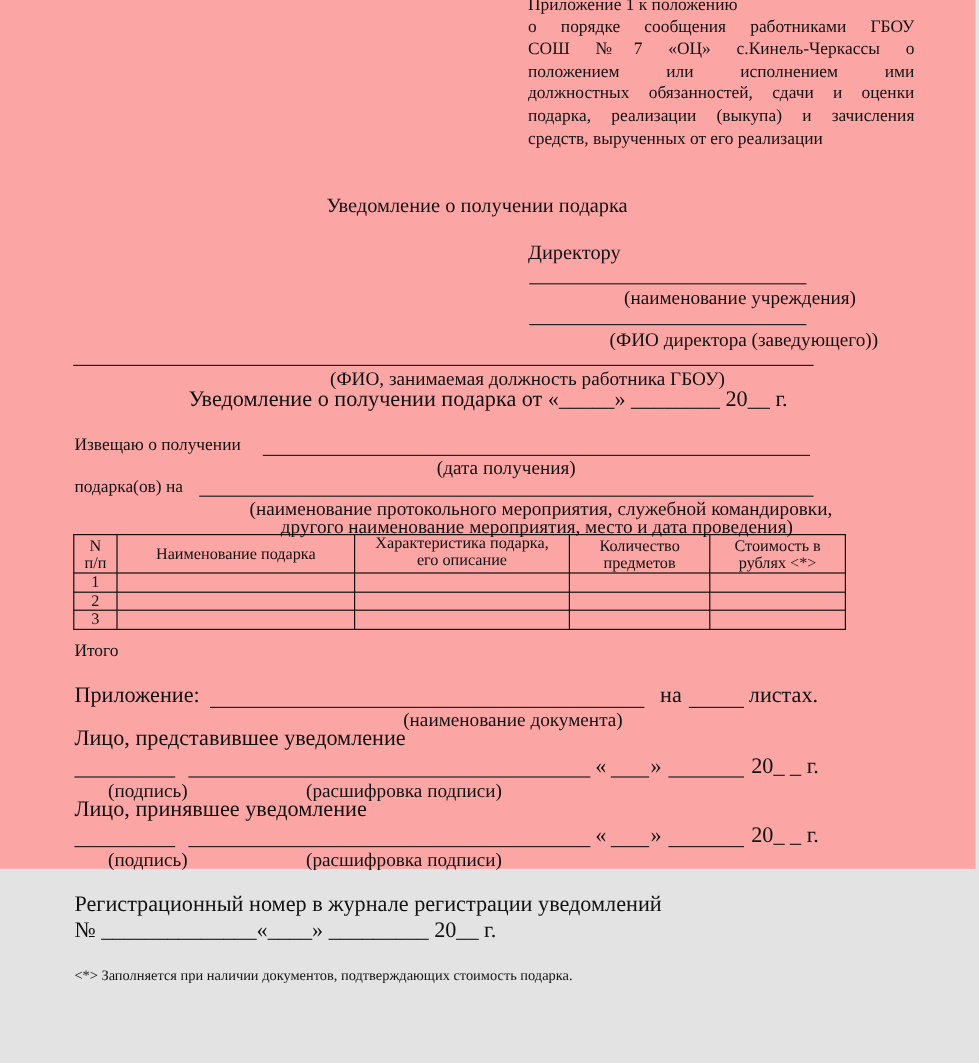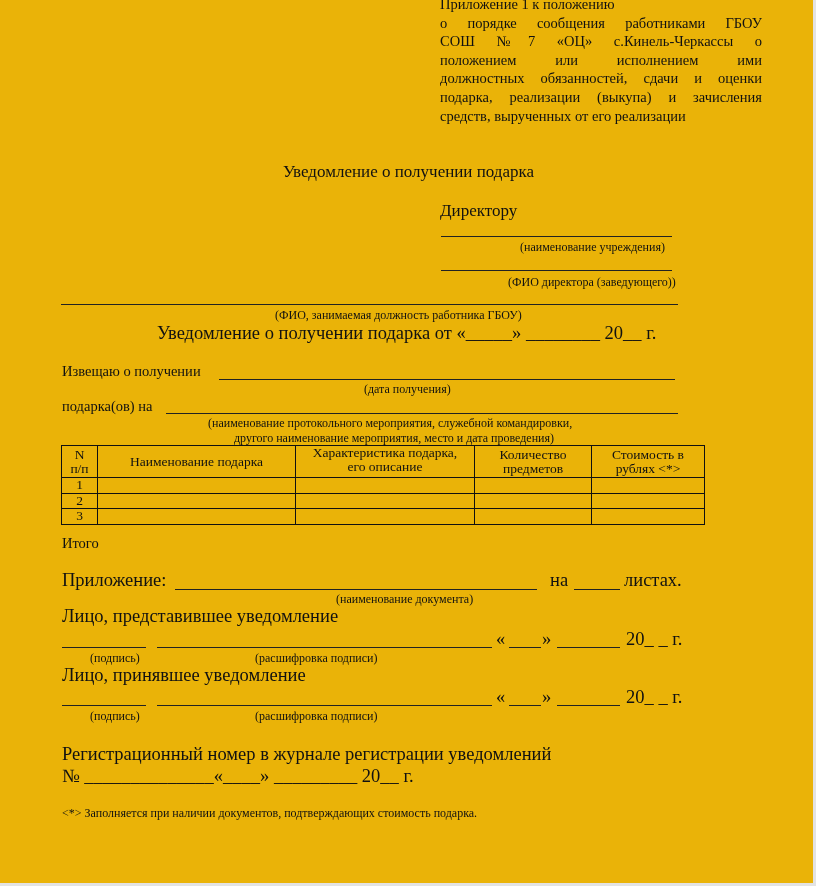--- a/index.html
+++ b/index.html
@@ -6,35 +6,35 @@
     body {
       width: 816px; height: 886px;
       background: #e3e3e3;
       position: relative;
       overflow: hidden;
       font-family: "Liberation Serif", "DejaVu Serif", serif;
       color: #111;
     }
     .page {
       position: absolute; left: 0; top: 0;
-      width: 813px; height: 883px;
-      background: #eab308;
+      width: 813px; height: 724px;
+      background: #fca5a5;
     }
     .abs { position: absolute; white-space: nowrap; }
     .justify-block {
       position: absolute; left: 440px; top: 0px; width: 322px;
       font-size: 14.5px; line-height: 18.6px; text-align: justify;
     }
     .justify-block .line { display: block; text-align: justify; text-align-last: justify; height: 18.6px; white-space: nowrap; }
     .justify-block .line.first { text-align-last: left; margin-top: -5px; }
     .justify-block .line.last { text-align-last: left; }
     .h17 { font-size: 17px; }
     .h18 { font-size: 18.5px; }
     .s14 { font-size: 14.5px; }
-    .cap { font-size: 12px; }
+    .cap { font-size: 16px; }
     .cap12 { font-size: 12px; }
     .hr { position: absolute; height: 0; border-top: 1px solid #222; }
     table.gifts {
       position: absolute; left: 61px; top: 445px;
       border-collapse: collapse;
       font-size: 13.5px;
       table-layout: fixed;
     }
     table.gifts td, table.gifts th {
       border: 1.5px solid #111;
@@ -55,21 +55,21 @@
   <div class="justify-block">
     <span class="line first">Приложение 1 к положению</span>
     <span class="line">о порядке сообщения работниками ГБОУ</span>
     <span class="line">СОШ №7 «ОЦ» с.Кинель-Черкассы о</span>
     <span class="line">положением или исполнением ими</span>
     <span class="line">должностных обязанностей, сдачи и оценки</span>
     <span class="line">подарка, реализации (выкупа) и зачисления</span>
     <span class="line last">средств, вырученных от его реализации</span>
   </div>
 
-  <div class="abs h17" style="left:283px; top:162px;">Уведомление о получении подарка</div>
+  <div class="abs h17" style="left:272px; top:162px;">Уведомление о получении подарка</div>
 
   <div class="abs h17" style="left:440px; top:201px;">Директору</div>
   <div class="hr" style="left:441px; top:236px; width:231px;"></div>
   <div class="abs cap" style="left:520px; top:240px;">(наименование учреждения)</div>
   <div class="hr" style="left:441px; top:270px; width:231px;"></div>
   <div class="abs cap" style="left:508px; top:275px;">(ФИО директора (заведующего))</div>
 
   <div class="hr" style="left:61px; top:304px; width:617px;"></div>
   <div class="abs cap" style="left:275px; top:308px;">(ФИО, занимаемая должность работника ГБОУ)</div>
 

